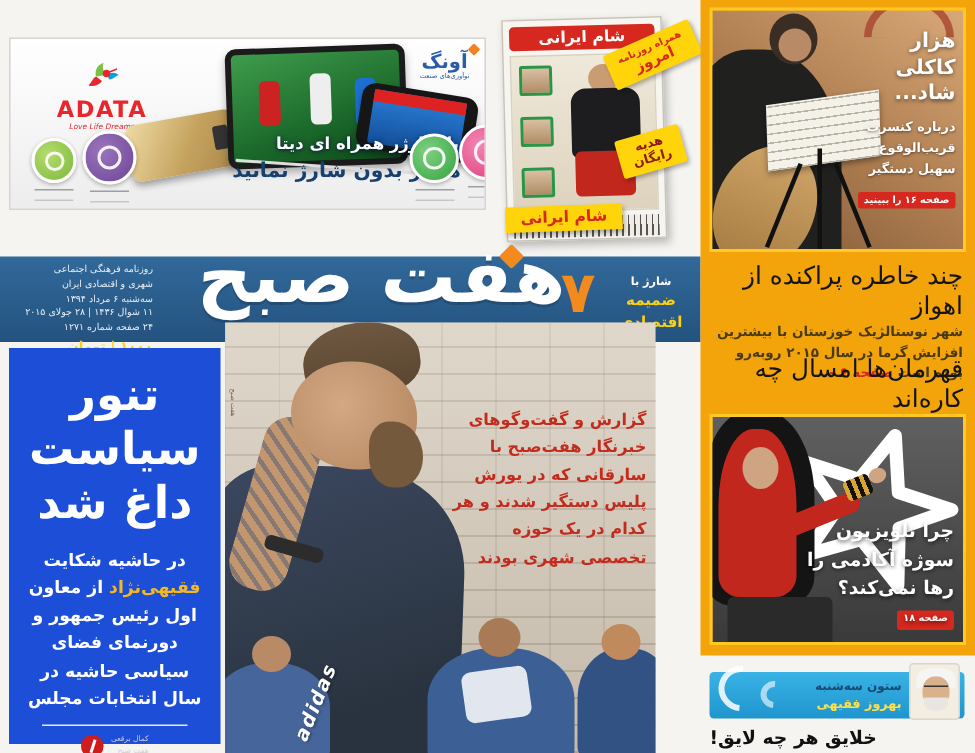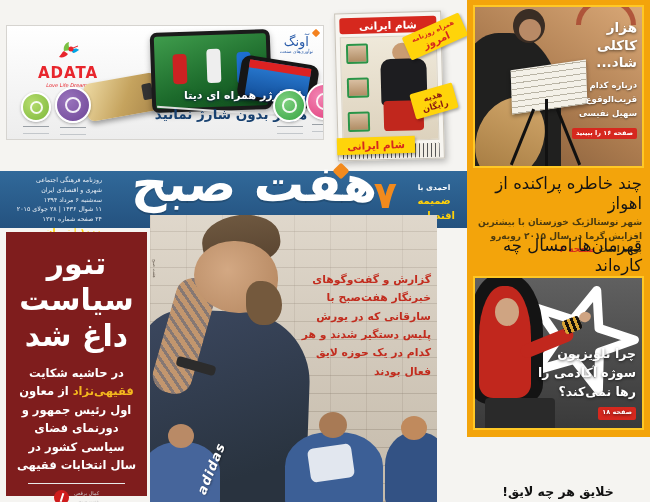--- a/index.html
+++ b/index.html
@@ -38,21 +38,21 @@
   .badge { border-radius:50%; border:2px solid #fff; box-shadow:0 1px 3px rgba(0,0,0,.3); }
   #badge-1 { left:14px; top:66px; width:30px; height:30px; background:radial-gradient(circle at 35% 35%, #b6dc6e, #7cb83a); }
   #badge-2 { left:48px; top:61px; width:36px; height:36px; background:radial-gradient(circle at 35% 35%, #9a75bd, #6d4496); }
   #badge-3 { left:266px; top:63px; width:33px; height:33px; background:radial-gradient(circle at 35% 35%, #7fd07f, #35a443); }
   #badge-4 { left:299px; top:57px; width:37px; height:37px; background:radial-gradient(circle at 35% 35%, #f286b4, #e03a78); }
   .badge .core { position:absolute; left:25%; top:25%; width:50%; height:50%; border:2px solid rgba(255,255,255,.9); border-radius:50%; }
   .badge-caption { width:26px; height:8px; border-top:1px solid #9aa0a6; border-bottom:1px solid #c3c7cb; }
   #cap-1 { left:16px; top:100px; } #cap-2 { left:53px; top:101px; }
   #cap-3 { left:270px; top:100px; } #cap-4 { left:305px; top:98px; }
   #avang-logo { right:10px; top:8px; text-align:center; }
-  #avang-logo .nm { color:#2a5caa; font-weight:normal; font-size:13px; position:relative; }
+  #avang-logo .nm { color:#2a5caa; font-weight:bold; font-size:13px; position:relative; }
   #avang-logo .nm i { position:absolute; right:-6px; top:-4px; width:6px; height:6px; background:#f4821f; transform:rotate(45deg); border-radius:1px; }
   #avang-logo .sb { color:#2a5caa; font-size:4.5px; }
 
   
   #mag {
     left:336px; top:12px; width:107px; height:148px;
     background:#f7f5f0; border:1px solid #c9c4ba; transform:rotate(-1.5deg);
     box-shadow:2px 3px 6px rgba(0,0,0,.25); padding:4px; overflow:hidden;
   }
   #mag-title { background:#d6281e; color:#fff; font-weight:bold; font-size:10.5px; text-align:center; border-radius:3px; padding:2px 0; }
@@ -79,21 +79,21 @@
   #mast-logo .word { color:#fff; font-size:50px; font-weight:bold; transform:skewX(-4deg); display:inline-block; text-shadow:0 2px 0 rgba(0,0,0,.15); }
   #mast-logo .digit { position:absolute; right:8px; top:18px; color:#f28a1d; font-size:38px; font-weight:bold; }
   .diamond { position:absolute; background:#f28a1d; transform:rotate(45deg); border-radius:2px; }
   #dia-1 { right:58px; top:10px; width:12px; height:12px; }
   #dia-2 { left:96px; bottom:8px; width:10px; height:10px; }
   #mast-supp { left:406px; top:11px; width:56px; text-align:center; line-height:1.5; }
   #mast-supp .l1 { color:#fff; font-size:7.5px; font-weight:bold; }
   #mast-supp .l2 { color:#ffd10a; font-size:10px; font-weight:bold; }
 
   
-  #left-box { left:6px; top:232px; width:141px; height:264px; background:#7f1d1d; padding:14px 8px 8px; text-align:center; }
+  #left-box { left:6px; top:232px; width:141px; height:264px; background:#1d4ed8; padding:14px 8px 8px; text-align:center; }
   #left-headline { color:#fff; font-size:30px; font-weight:bold; line-height:1.2; }
   #left-sub { margin-top:10px; color:#fff; font-size:11.5px; font-weight:bold; line-height:1.6; }
   #left-sub .hl { color:#f5b91e; }
   #left-div { width:78%; margin:9px auto 5px; border-top:1px solid #e9e9e9; }
   #left-byline { display:flex; flex-direction:row-reverse; justify-content:center; align-items:center; gap:5px; }
   #left-byline .mark { width:15px; height:15px; background:#cf1c1c; border-radius:50%; position:relative; }
   #left-byline .mark::after { content:""; position:absolute; left:7px; top:3px; width:2px; height:9px; background:#fff; transform:rotate(18deg); }
   #left-byline .txt { color:#cfcfcf; font-size:5px; line-height:1.6; text-align:right; }
 
   
@@ -166,21 +166,21 @@
   #cres-1 { left:6px; top:-4px; width:30px; height:30px; }
   #cres-2 { left:34px; top:6px; width:18px; height:18px; opacity:.7; }
   #col-avatar { position:absolute; right:3px; top:-6px; width:34px; height:38px; background:#f3ede2; border:1px solid #dcd6c8; border-radius:3px; overflow:hidden; }
   #col-avatar .hair { position:absolute; left:4px; top:2px; width:26px; height:14px; background:#f5f5f3; border-radius:50% 50% 0 0; }
   #col-avatar .face { position:absolute; left:8px; top:8px; width:18px; height:20px; background:#d9b28c; border-radius:45%; }
   #col-avatar .glass { position:absolute; left:9px; top:14px; width:16px; height:4px; border-top:1.5px solid #333; }
   #col-avatar .beard { position:absolute; left:9px; top:22px; width:16px; height:9px; background:#e8e6e0; border-radius:0 0 50% 50%; }
   #col-kicker { position:absolute; right:42px; top:4px; text-align:right; direction:rtl; line-height:1.45; }
   #col-kicker .k { color:#17496f; font-size:8px; font-weight:bold; }
   #col-kicker .a { color:#ffe04a; font-size:8.5px; font-weight:bold; }
-  #col-headline { left:473px; top:484px; width:170px; text-align:center; direction:rtl; color:#111; font-size:12.5px; font-weight:bold; }
+  #col-headline { left:473px; top:484px; width:170px; text-align:left; direction:rtl; color:#111; font-size:12.5px; font-weight:bold; }
 </style>
 </head>
 <body>
 
 <div id="page">
 
   <div id="adata-ad" class="abs">
     <div id="adata-brand" class="abs">
       <svg class="bird" viewBox="0 0 24 24">
         <path fill="#e8262d" d="M12 14c-2 3-6 4-9 3 2-2 3-5 5-6z"></path>
@@ -263,28 +263,28 @@
       <div>۲۴ صفحه شماره ۱۲۷۱</div>
       <div id="mast-price">۱۰۰۰ | تومان</div>
     </div>
     <div id="mast-logo" class="abs rtl">
       <span class="word">هفت صبح</span>
       <span class="digit">۷</span>
       <span id="dia-1" class="diamond"></span>
       <span id="dia-2" class="diamond"></span>
     </div>
     <div id="mast-supp" class="abs rtl">
-      <div class="l1">احمدی با</div>
+      <div class="l1">شارژ با</div>
       <div class="l2">ضمیمه اقتصادی</div>
     </div>
   </div>
 
   <div id="left-box" class="abs rtl">
     <div id="left-headline">تنور سیاست داغ شد</div>
-    <div id="left-sub"><span>در حاشیه شکایت </span><span class="hl">فقیهی‌نژاد</span><span> از معاون اول رئیس جمهور و دورنمای فضای سیاسی کشور در سال انتخابات فقیهی</span></div>
+    <div id="left-sub"><span>در حاشیه شکایت </span><span class="hl">فقیهی‌نژاد</span><span> از معاون اول رئیس جمهور و دورنمای فضای سیاسی حاشیه در سال انتخابات مجلس</span></div>
     <div id="left-div"></div>
     <div id="left-byline">
       <div class="mark"></div>
       <div class="txt">
         <div>کمال برقعی</div>
         <div>هفت صبح</div>
       </div>
     </div>
   </div>
 
@@ -301,37 +301,37 @@
       </div>
     <div id="pr-2" class="prisoner">
         <div class="head"></div>
         <div class="logo"></div>
       </div>
     <div id="pr-3" class="prisoner">
         <div class="head"></div>
       </div>
     <div id="adidas-txt" class="abs">adidas</div>
     <div id="photo-credit" class="abs">هفت صبح</div>
-    <div id="story-lede" class="abs rtl">گزارش و گفت‌وگوهای خبرنگار هفت‌صبح با سارقانی که در یورش پلیس دستگیر شدند و هر کدام در یک حوزه لایق فعال بودند</div>
+    <div id="story-lede" class="abs rtl">گزارش و گفت‌وگوهای خبرنگار هفت‌صبح با سارقانی که در یورش پلیس دستگیر شدند و هر کدام در یک حوزه تخصصی شهری بودند</div>
   </div>
 
   <div id="right-col" class="abs">
     <div id="nafisi-card" class="framed">
       <div id="naf-pipe"></div>
       <div id="naf-body"></div>
       <div id="naf-head"></div>
       <div id="naf-face"></div>
       <div id="naf-guitar"></div>
       <div id="naf-stand-sheet"></div>
       <div id="naf-stand-leg1"></div>
       <div id="naf-stand-leg2"></div>
       <div id="naf-stand-leg3"></div>
       <div id="naf-text">
         <h2>هزار کاکلی شاد...</h2>
-        <div class="sub">درباره کدام قریب‌الوقوع سهیل نفیسی</div>
+        <div class="sub">درباره کنسرت قریب‌الوقوع سهیل دستگیر</div>
         <span class="red-chip">صفحه ۱۶ را ببینید</span>
       </div>
     </div>
 
     <div id="rc-story-1" class="rc-story">
       <h2>چند خاطره پراکنده از اهواز</h2>
       <div class="sub"><span>شهر نوستالژیک خوزستان با بیشترین افزایش گرما در سال ۲۰۱۵ روبه‌رو بوده است </span><span class="pref">صفحه ۶ -</span></div>
     </div>
     <div id="rc-story-2" class="rc-story">
       <h2>قهرمان‌ها امسال چه کاره‌اند</h2>
@@ -349,15 +349,29 @@
       <div id="tv-cuff"></div>
       <div id="tv-hand"></div>
       <div id="tv-podium"></div>
       <div id="tv-text">
         <span>چرا تلویزیون سوژه آکادمی را رها نمی‌کند؟</span>
         <span class="red-chip">صفحه ۱۸</span>
       </div>
     </div>
   </div>
 
+  <div id="col-bar" class="abs">
+    <div id="cres-1" class="cres"></div>
+    <div id="cres-2" class="cres"></div>
+    <div id="col-kicker">
+      <div class="k">ستون سه‌شنبه</div>
+      <div class="a">بهروز فقیهی</div>
+    </div>
+    <div id="col-avatar">
+      <div class="hair"></div>
+        <div class="face"></div>
+        <div class="glass"></div>
+        <div class="beard"></div>
+    </div>
+  </div>
   <div id="col-headline" class="abs">خلایق هر چه لایق!</div>
 
 </div>
 
 </body></html>

